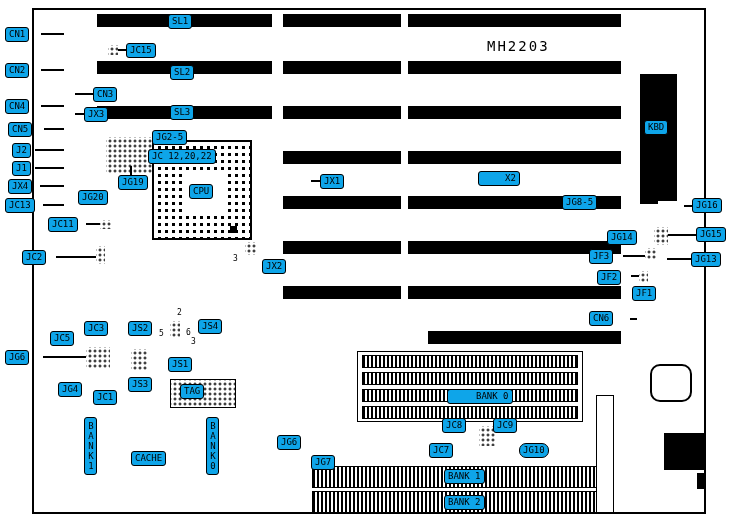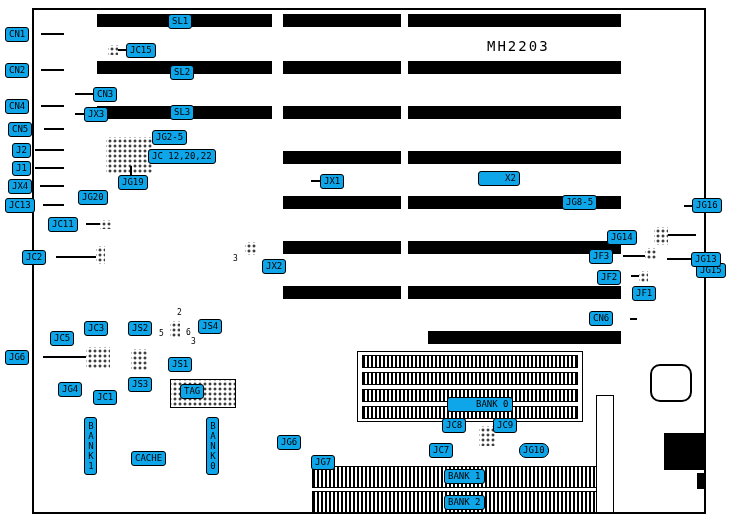--- a/index.html
+++ b/index.html
@@ -96,38 +96,46 @@
   <div class="lbl" style="left:93px;top:87px;">CN3</div>
   <div class="lbl" style="left:84px;top:107px;">JX3</div>
   <div class="jmp" style="left:106px;top:137px;width:46px;height:36px;"></div>
   <div class="lbl" style="left:152px;top:130px;">JG2-5</div>
   <div class="lbl" style="left:148px;top:149px;">JC 12,20,22</div>
   <div class="lbl" style="left:118px;top:175px;">JG19</div>
   <div class="lbl" style="left:78px;top:190px;">JG20</div>
   <div class="jmp" style="left:100px;top:220px;width:12px;height:9px;"></div>
   <div class="jmp" style="left:96px;top:246px;width:9px;height:18px;"></div>
 
+  <div class="cpu">
+    <div class="cpu-hole"></div>
+    <div class="lbl" style="left:35px;top:42px;">CPU</div>
+    <div class="blk" style="left:76px;top:84px;width:7px;height:7px;"></div>
+  </div>
 
   <div class="pins" style="left:302px;top:170px;width:9px;height:18px;"></div>
   <div class="lbl" style="left:320px;top:174px;">JX1</div>
   <div class="lbl" style="left:478px;top:171px;padding-left:26px;">X2</div>
   <div class="pins" style="left:512px;top:173px;width:26px;height:11px;"></div>
 
   <div class="jmp" style="left:245px;top:242px;width:12px;height:13px;"></div>
   <div class="mark" style="left:233px;top:255px;">3</div>
   <div class="lbl" style="left:262px;top:259px;">JX2</div>
 
+  <div class="blk" style="left:640px;top:74px;width:37px;height:130px;">
+    <div class="lbl" style="left:4px;top:46px;">KBD</div>
+  </div>
 
   <div class="pins" style="left:658px;top:201px;width:26px;height:11px;"></div>
   <div class="lbl" style="left:692px;top:198px;">JG16</div>
   <div class="lbl" style="left:562px;top:195px;">JG8-5</div>
   <div class="pins" style="left:622px;top:197px;width:13px;height:26px;"></div>
   <div class="lbl" style="left:607px;top:230px;">JG14</div>
   <div class="jmp" style="left:654px;top:227px;width:14px;height:18px;"></div>
-  <div class="lbl" style="left:696px;top:227px;margin-top:36px;">JG15</div>
+  <div class="lbl" style="left:696px;top:227px;">JG15</div>
   <div class="lbl" style="left:589px;top:249px;">JF3</div>
   <div class="jmp" style="left:645px;top:248px;width:12px;height:12px;"></div>
   <div class="lbl" style="left:691px;top:252px;">JG13</div>
   <div class="lbl" style="left:597px;top:270px;">JF2</div>
   <div class="jmp" style="left:639px;top:271px;width:9px;height:11px;"></div>
   <div class="lbl" style="left:632px;top:286px;">JF1</div>
   <div class="lbl" style="left:589px;top:311px;">CN6</div>
   <div class="pins" style="left:637px;top:313px;width:33px;height:11px;"></div>
 
 
@@ -159,21 +167,21 @@
   <div class="pins" style="left:286px;top:452px;width:9px;height:28px;"></div>
   <div class="lbl" style="left:311px;top:455px;">JG7</div>
   <div class="pins" style="left:318px;top:473px;width:9px;height:18px;"></div>
 
   <div class="simmbox" style="left:357px;top:351px;width:226px;height:71px;">
     <div class="simm" style="left:4px;top:3px;width:216px;height:13px;"></div>
     <div class="simm" style="left:4px;top:20px;width:216px;height:13px;"></div>
     <div class="simm" style="left:4px;top:37px;width:216px;height:13px;"></div>
     <div class="simm" style="left:4px;top:54px;width:216px;height:13px;"></div>
   </div>
-  <div class="lbl" style="left:447px;top:397px;padding-left:28px;">BANK 0</div>
+  <div class="lbl" style="left:447px;top:389px;padding-left:28px;">BANK 0</div>
 
   <div class="lbl" style="left:442px;top:418px;">JC8</div>
   <div class="lbl" style="left:493px;top:418px;">JC9</div>
   <div class="jmp" style="left:479px;top:426px;width:16px;height:20px;"></div>
   <div class="lbl" style="left:429px;top:443px;">JC7</div>
   <div class="lbl" style="left:519px;top:443px;border-radius:7px;">JG10</div>
 
   <div class="simm" style="left:312px;top:466px;width:286px;height:22px;"></div>
   <div class="lbl" style="left:444px;top:469px;">BANK 1</div>
   <div class="simm" style="left:312px;top:491px;width:286px;height:22px;"></div>

